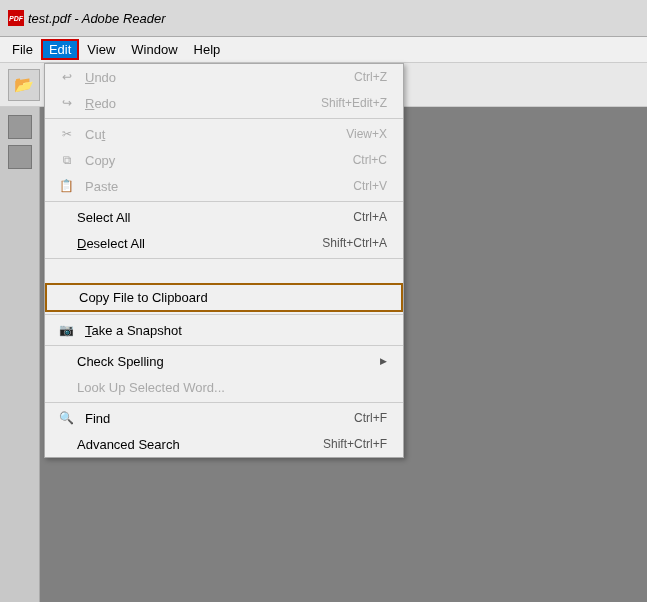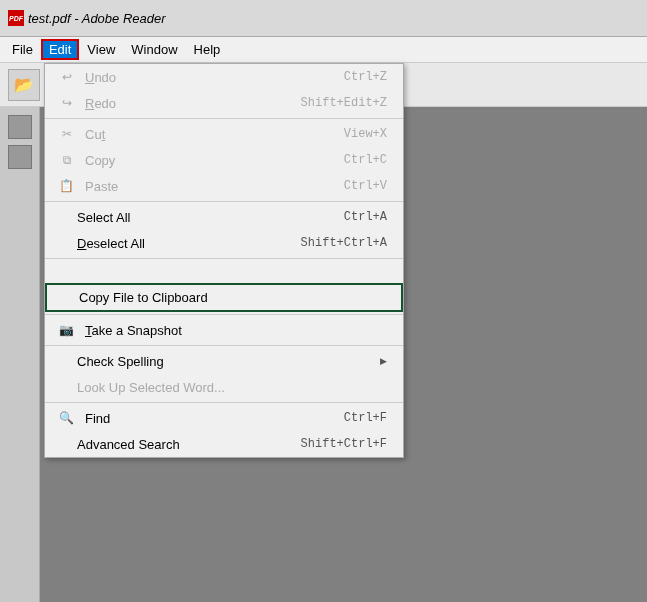--- a/index.html
+++ b/index.html
@@ -104,28 +104,27 @@
       padding: 5px 16px 5px 32px;
       cursor: pointer;
       color: #000;
       min-height: 26px;
     }
     .dropdown-item.disabled {
       color: #aaa;
       cursor: default;
     }
     .dropdown-item.highlighted {
-      border: 2px solid #14532d;
+      border: 2px solid #a16207;
       background: #f0f0f0;
       margin-top: 24px;
     }
     .dropdown-item .shortcut {
       color: #555;
       font-size: 12px;
-      font-family: Liberation Mono, monospace;
     }
     .dropdown-item.disabled .shortcut {
       color: #aaa;
     }
     .dropdown-separator {
       height: 1px;
       background: #ccc;
       margin: 2px 0;
     }
     .dropdown-item-label {

